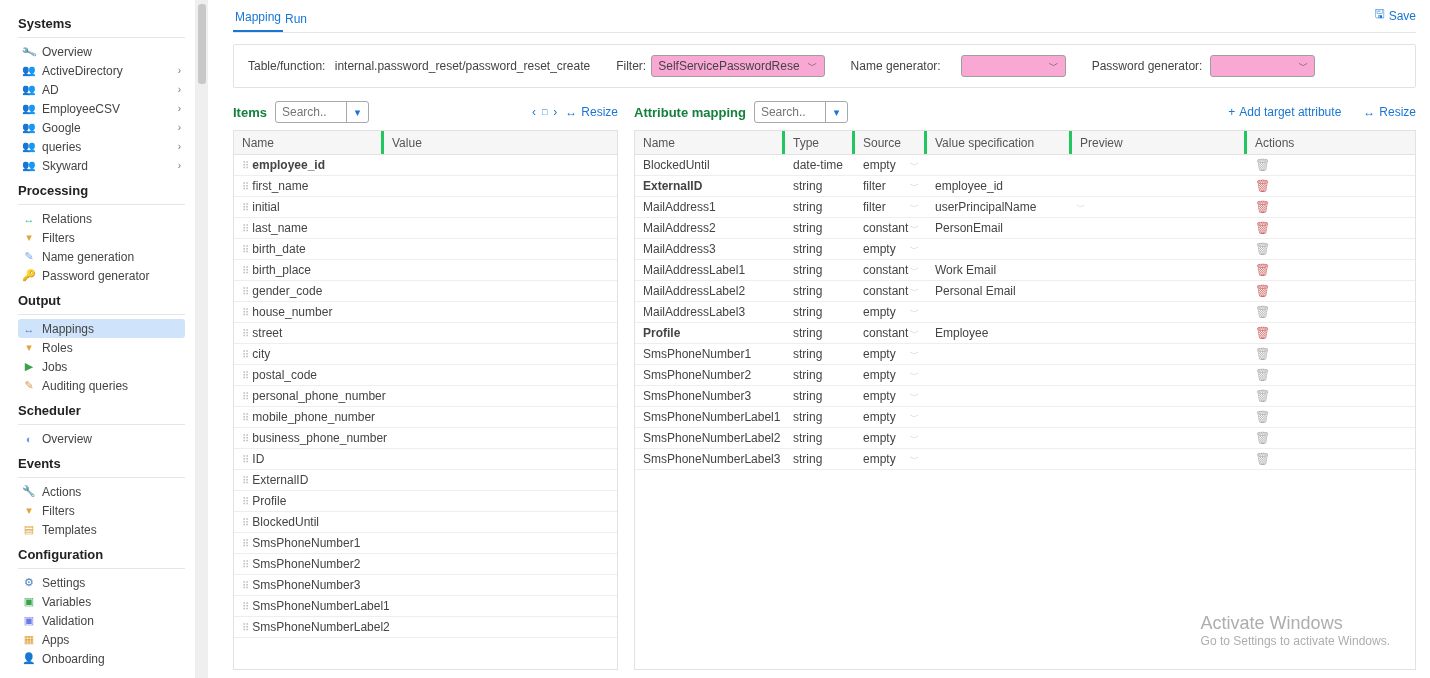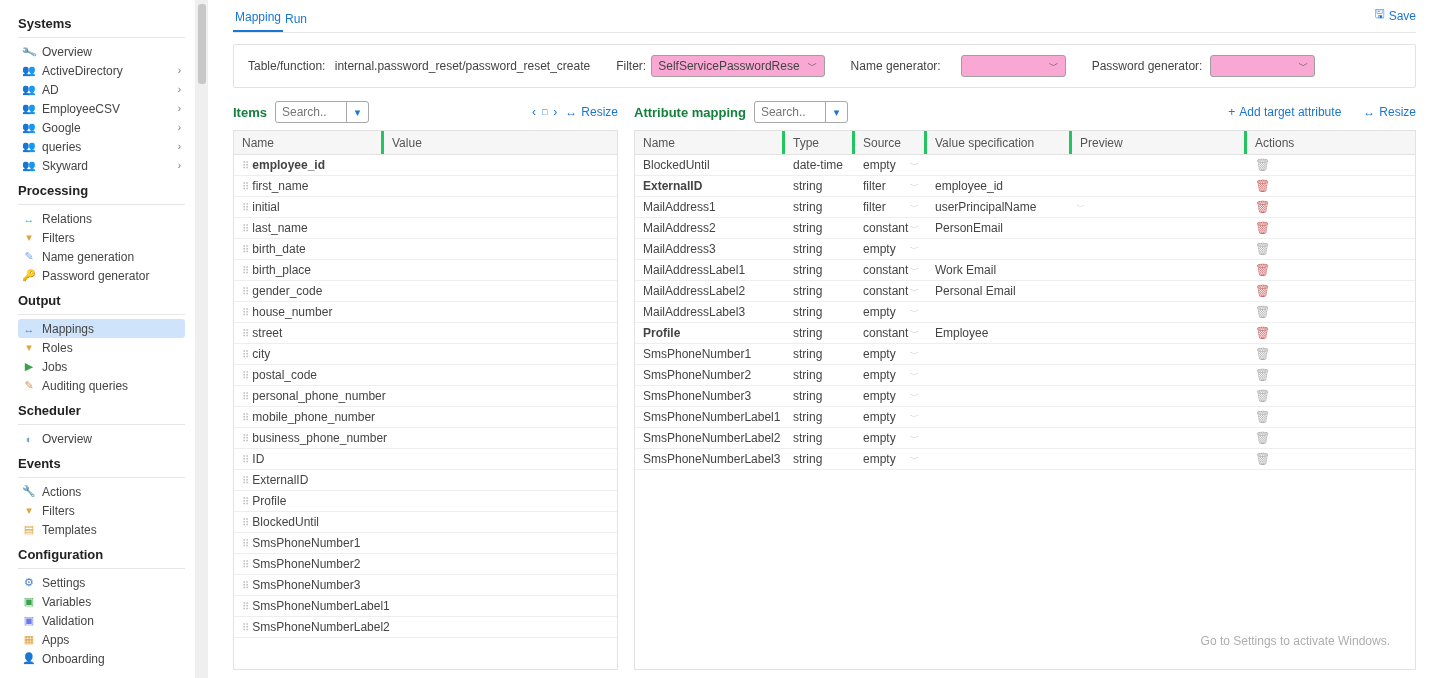--- a/index.html
+++ b/index.html
@@ -868,15 +868,16 @@
                 </div>
   </div>
             </div>
         </div>
       </div>
     </div>
 
   </div>
 
   <div class="watermark">
+    <div class="t1">Activate Windows</div>
     <div class="t2">Go to Settings to activate Windows.</div>
   </div>
 </div>
 
 </body></html>

